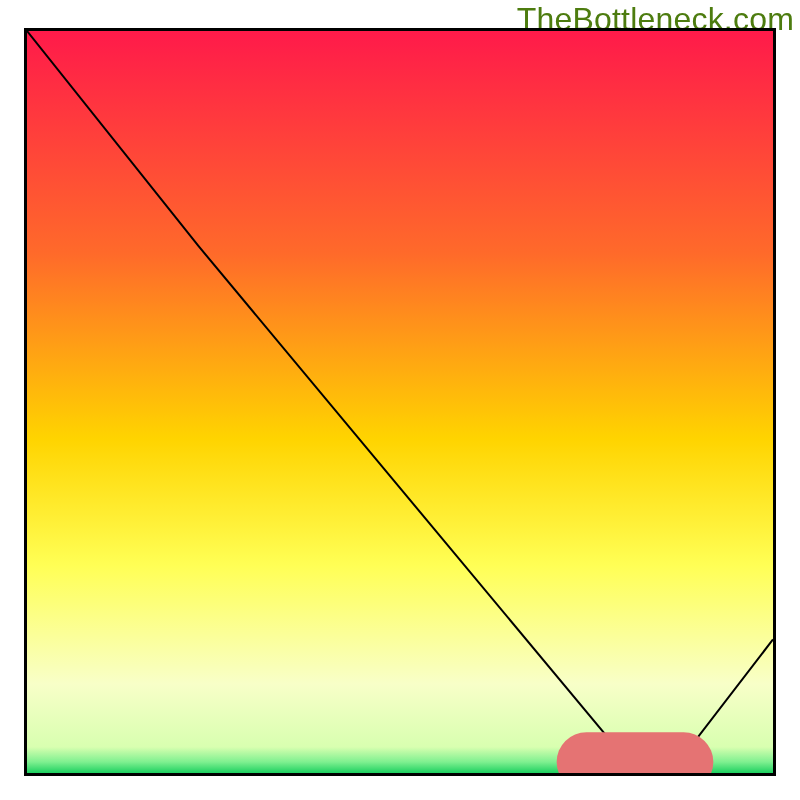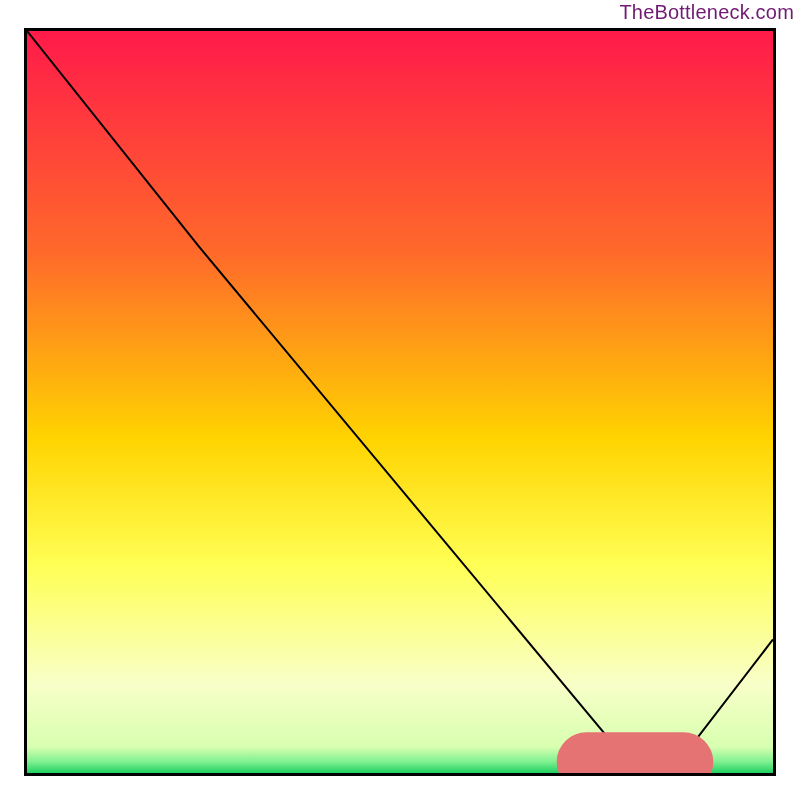--- a/index.html
+++ b/index.html
@@ -13,23 +13,23 @@
   }
   .frame {
     position: relative;
     width: 800px;
     height: 800px;
   }
   .watermark {
     position: absolute;
     top: 1px;
     right: 6px;
-    font-size: 20px;
+    font-size: 32px;
     font-weight: 500;
-    color: #701a75;
+    color: #4d7c0f;
     letter-spacing: 0.2px;
   }
   .plot-area {
     position: absolute;
     left: 24px;
     top: 28px;
     width: 752px;
     height: 748px;
     border: 3px solid #000000;
     box-sizing: border-box;

